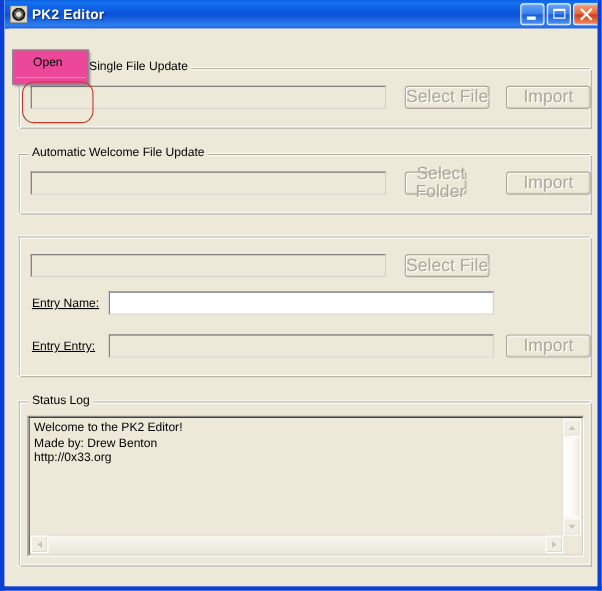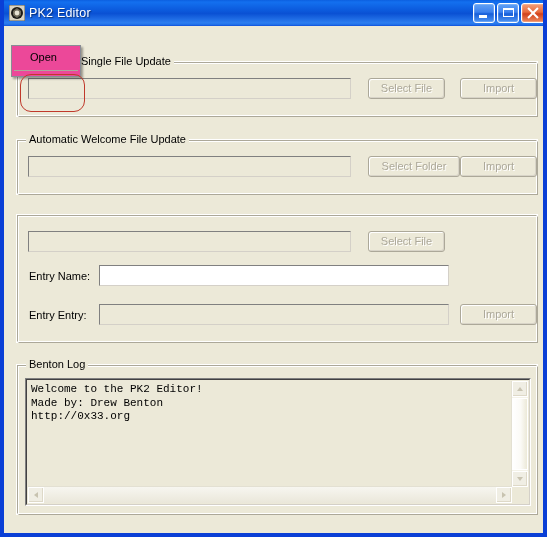--- a/index.html
+++ b/index.html
@@ -52,21 +52,21 @@
   }
   .title-icon {
     width: 16px; height: 16px;
     flex: 0 0 16px;
     margin-right: 4px;
     position: relative;
   }
   .title-text {
     color: #ffffff;
     font-size: 12.5px;
-    font-weight: normal;
+    font-weight: bold;
     letter-spacing: 0.2px;
     text-shadow: 1px 1px 1px rgba(0,0,0,0.45);
     white-space: nowrap;
   }
   .caption-buttons {
     margin-left: auto;
     display: flex;
     align-items: center;
     gap: 2px;
     padding-right: 3px;
@@ -249,42 +249,43 @@
     border-left-color: #808080;
     pointer-events: none;
   }
 
   .btn {
     position: absolute;
     box-sizing: border-box;
     background: #ece9d8;
     border: 1px solid #aca899;
     border-radius: 3px;
-    font-size: 11px;
+    font-size: 16px;
     font-family: "Liberation Sans", sans-serif;
     color: #000000;
-    text-align: left;
+    text-align: right;
     line-height: 1;
     display: flex;
     align-items: center;
     justify-content: center;
     box-shadow: inset 1px 1px 0 #ffffff, inset -1px -1px 0 #d8d4c8;
   }
   .btn.disabled {
     color: #aca899;
     text-shadow: 1px 1px 0 #ffffff;
     border-color: #aca899;
   }
 
   .label {
     position: absolute;
     font-size: 11px;
     color: #000000;
     line-height: 13px;
     white-space: nowrap;
+    text-decoration: underline;
   }
 
   
   .logbox {
     position: absolute;
     box-sizing: border-box;
     background: #ece9d8;
     border: 1px solid;
     border-color: #808080 #ffffff #ffffff #808080;
     overflow: hidden;
@@ -297,21 +298,20 @@
     border-color: #424142 #d4d0c8 #d4d0c8 #424142;
     background: #ece9d8;
   }
   .log-text {
     position: absolute;
     left: 4px; top: 3px;
     font-size: 11px;
     color: #000000;
     line-height: 13.5px;
     white-space: pre;
-    font-family: Liberation Mono, monospace;
   }
 
   .vscroll {
     position: absolute;
     right: 1px; top: 1px;
     width: 16px; bottom: 17px;
     background: #f4f2e8;
     border-left: 1px solid #e3e0d2;
   }
   .hscroll {
@@ -398,21 +398,21 @@
       <div class="textbox disabled" style="left:11px; top:16px; width:323px; height:21px;"></div>
       <div class="btn disabled" style="left:351px; top:16px; width:77px; height:21px;">Select File</div>
       <div class="btn disabled" style="left:443px; top:16px; width:77px; height:21px;">Import</div>
     </div>
 
     <div class="group" style="left:8px; top:94px; width:522px; height:56px;">
       <span class="group-frame"></span>
       <span class="group-inner"></span>
       <span class="group-title">Automatic Welcome File Update</span>
       <div class="textbox disabled" style="left:11px; top:16px; width:323px; height:21px;"></div>
-      <div class="btn disabled" style="left:351px; top:16px; width:92px; height:21px;">Select Folder</div>
+      <div class="btn disabled" style="left:351px; top:16px; width:56px; height:21px;">Select Folder</div>
       <div class="btn disabled" style="left:443px; top:16px; width:77px; height:21px;">Import</div>
     </div>
 
     <div class="group" style="left:8px; top:169px; width:522px; height:129px;">
       <span class="group-frame"></span>
       <span class="group-inner"></span>
 
       <div class="textbox disabled" style="left:11px; top:16px; width:323px; height:21px;"></div>
       <div class="btn disabled" style="left:351px; top:16px; width:77px; height:21px;">Select File</div>
 
@@ -420,21 +420,21 @@
       <div class="textbox" style="left:82px; top:50px; width:350px; height:21px;"></div>
 
       <span class="label" style="left:12px; top:94px;">Entry Entry:</span>
       <div class="textbox disabled" style="left:82px; top:89px; width:350px; height:21px;"></div>
       <div class="btn disabled" style="left:443px; top:89px; width:77px; height:21px;">Import</div>
     </div>
 
     <div class="group" style="left:8px; top:319px; width:522px; height:151px;">
       <span class="group-frame"></span>
       <span class="group-inner"></span>
-      <span class="group-title">Benton Log</span>
+      <span class="group-title">Status Log</span>
 
       <div class="logbox" style="left:8px; top:13px; width:506px; height:128px;">
         <div class="logbox-inner">
           <div class="log-text">Welcome to the PK2 Editor!
 Made by: Drew Benton
 http://0x33.org</div>
 
           <div class="vscroll">
             <span class="sb-arrow" style="top:0; left:0;">
                 <i class="tri tri-up"></i>

